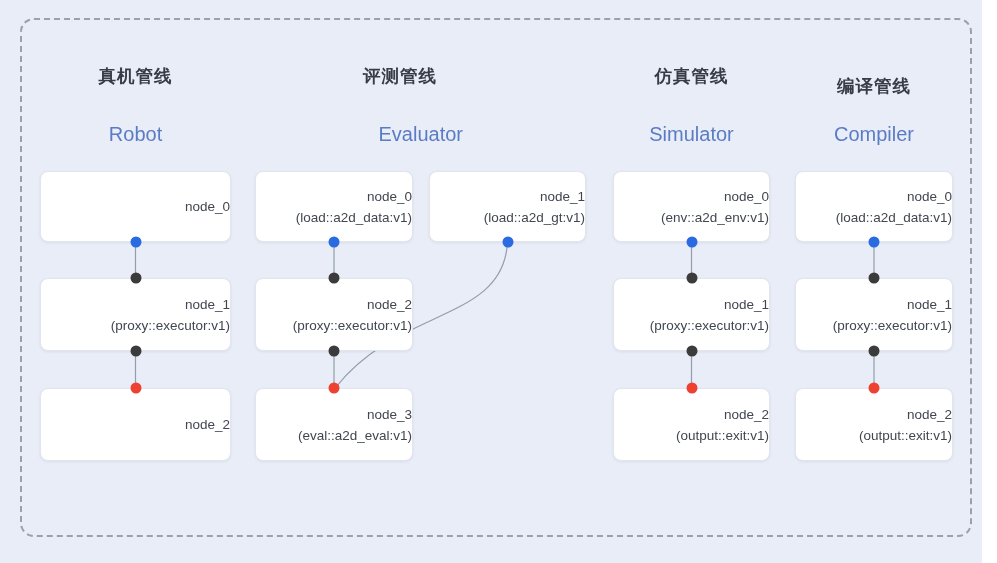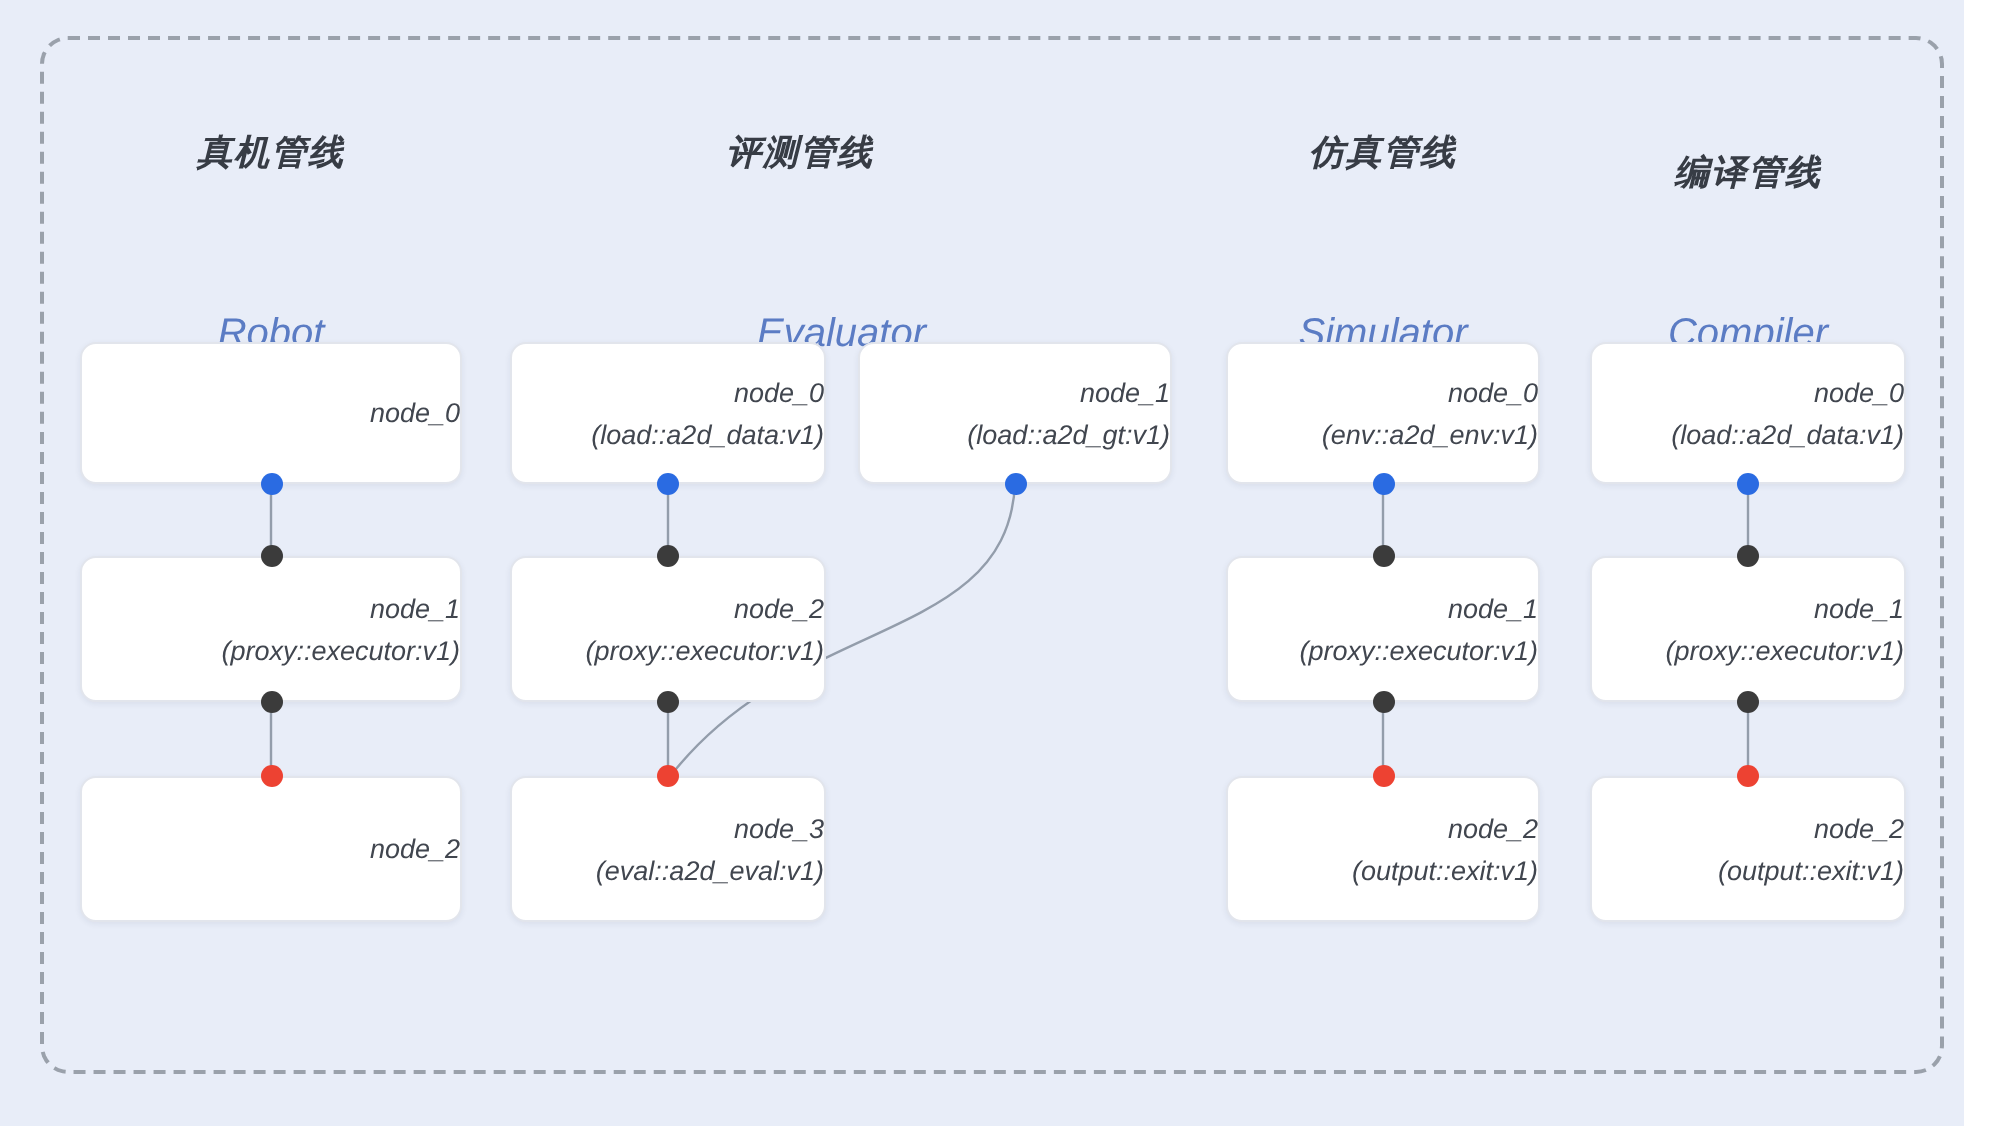--- a/index.html
+++ b/index.html
@@ -1,21 +1,20 @@
 <!DOCTYPE html>
 <html><head>
 <meta charset="utf-8">
 <style>
   html,body{margin:0;padding:0;}
   #stage{
     position:relative;
     width:982px;height:563px;
     overflow:hidden;
     font-family:"Liberation Sans","DejaVu Sans",sans-serif;
-    font-style:italic;
   }
   .boundary{
     position:absolute;
     left:20px;top:18px;width:948px;height:515px;
     border:2px dashed #9aa1ab;
     border-radius:14px;
   }
   #edge-layer{
     position:absolute;left:0;top:0;z-index:1;
   }
@@ -26,21 +25,20 @@
     letter-spacing:1px;
     white-space:nowrap;
     z-index:2;
   }
   .subtitle-en{
     position:absolute;
     transform:translateX(-50%);
     font-size:20px;font-weight:400;
     white-space:nowrap;
     z-index:2;
-    margin-top:33px;
   }
   .node-box{
     position:absolute;
     box-sizing:border-box;
     border-radius:8px;
     border:1px solid #e2e5ec;
     box-shadow:0 1px 3px rgba(25,39,72,.07);
     display:flex;flex-direction:column;
     align-items:flex-end;justify-content:center;
     z-index:2;

